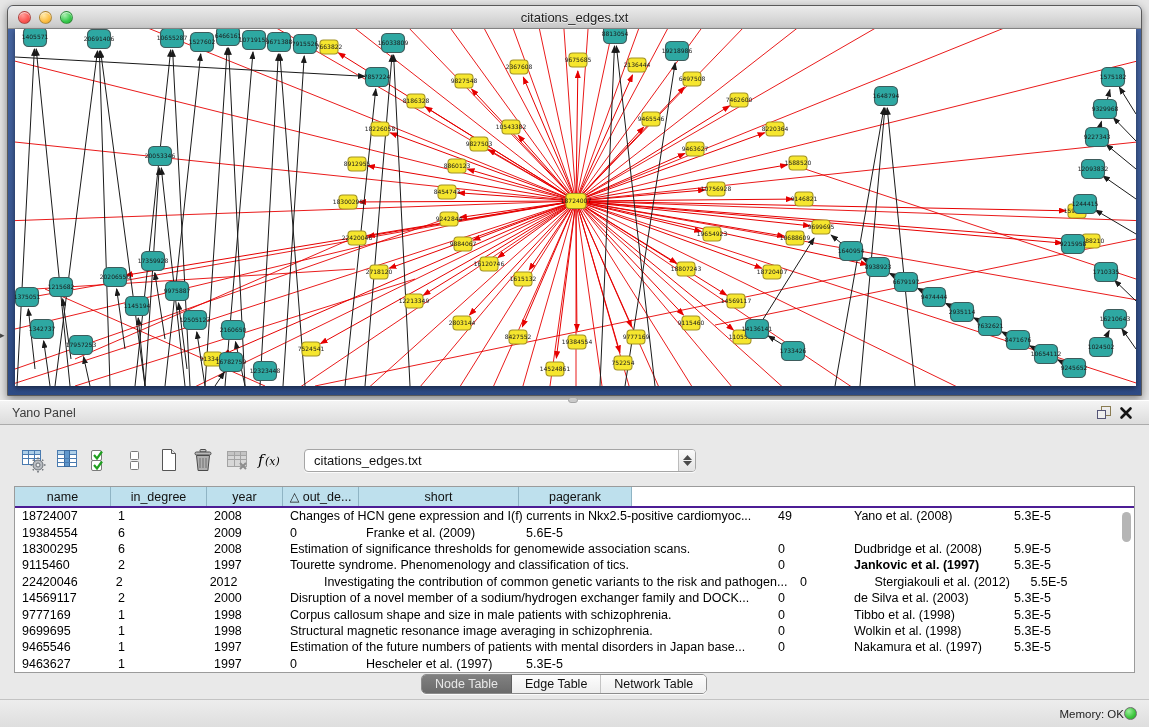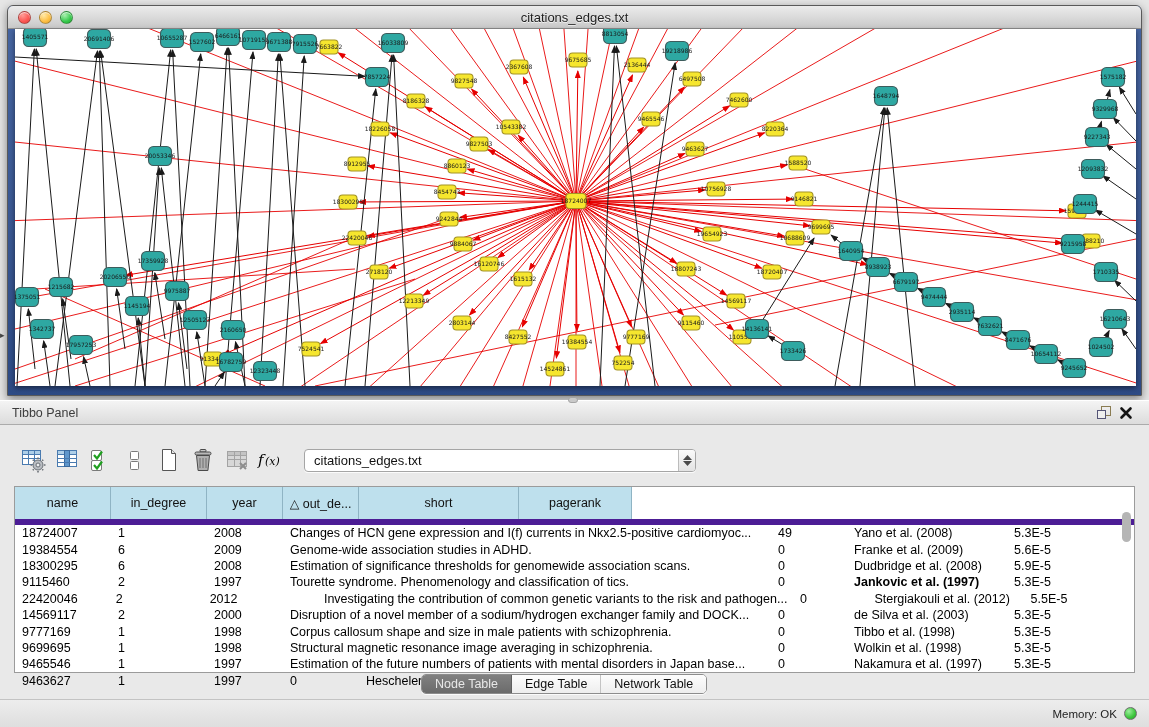--- a/index.html
+++ b/index.html
@@ -43,42 +43,42 @@
   .combo { margin-left:14px; width:392px; height:23px; background:#ffffff; border:1px solid #a5a5a5;
     border-radius:4px; display:flex; align-items:center; padding-left:9px; font-size:13px; color:#111;
     box-shadow:0 1px 0 rgba(255,255,255,.8); position:relative; }
   .combo .combo-value { flex:1; overflow:hidden; white-space:nowrap; }
   .combo .stepper { width:17px; height:21px; border-left:1px solid #bcbcbc; display:flex; flex-direction:column;
     align-items:center; justify-content:center; gap:1px; background:linear-gradient(#fafafa,#e3e3e3);
     border-radius:0 3px 3px 0; }
 
   .table-wrap { position:absolute; left:14px; top:86px; width:1121px; height:187px;
     border:1px solid #9b9b9b; background:#ffffff; }
-  .thead { display:flex; height:38px; border-bottom:6px solid #4c1d95; background:#ffffff; }
+  .thead { display:flex; height:21px; border-bottom:2px solid #4c1d95; background:#ffffff; }
   .th { background:#bee0ed; border-right:1px solid #8fb4c4; font-size:12.5px; color:#111;
     display:flex; align-items:center; justify-content:center; overflow:hidden; white-space:nowrap; }
   .tbody { position:relative; }
   .tr { display:flex; height:16.4px; }
   .td { font-size:12.5px; color:#000; padding-left:7px; display:flex; align-items:center;
     overflow:hidden; white-space:nowrap; }
   .vscroll { position:absolute; right:3px; top:25px; width:9px; height:150px; }
   .vthumb { width:9px; height:30px; border-radius:5px; background:#b5b5b5; }
 
   .tabs { position:absolute; left:421px; top:274px; display:flex; height:20px;
     border:1px solid #8d8d8d; border-radius:5px; overflow:hidden; background:#fff;
     box-shadow:0 1px 0 rgba(255,255,255,.8); }
   .tab { padding:0 13px; display:flex; align-items:center; font-size:12.5px; color:#111;
     background:linear-gradient(#fdfdfd,#eeeeee); border-right:1px solid #c4c4c4; }
   .tab:last-child { border-right:none; }
   .tab.active { background:linear-gradient(#818181,#6b6b6b); color:#e8e8e8; border-right:1px solid #5f5f5f; }
 
   .statusbar { position:absolute; left:0; bottom:0; width:1149px; height:28px;
     background:linear-gradient(#ededed,#dedede); border-top:1px solid #c3c3c3;
     display:flex; align-items:center; justify-content:flex-end; padding-right:12px; }
-  .statusbar .mem-label { font-size:11.5px; color:#222; margin-right:7px; }
+  .statusbar .mem-label { font-size:11.5px; color:#222; }
   .mem-dot { width:13px; height:13px; border-radius:50%;
     background:radial-gradient(circle at 35% 30%, #9cef9c, #3bc53b 60%, #2e9e2e);
     border:1px solid #6d6d6d; }
 </style>
 </head>
 <body>
 
 <div class="net-window">
   <div class="titlebar">
     <div class="lights">
@@ -632,21 +632,21 @@
           <text x="1086" y="320" text-anchor="middle" font-size="6" fill="#1a1a1a" font-family="DejaVu Sans, sans-serif">1024502</text>
         </g>
       </svg>
   </div>
 </div>
 <div class="edge-tab-arrow">▸</div>
 
 <div class="table-panel">
   <div class="panel-header">
     <div class="divider-grip"></div>
-    <span class="panel-title">Tibbo Panel</span>
+    <span class="panel-title">Yano Panel</span>
     <div class="spacer"></div>
     <div class="ph-btn">
       <svg width="16" height="15">
           <rect x="5.5" y="1.5" width="9" height="9" fill="none" stroke="#8a7c52"></rect>
           <rect x="1.5" y="5.5" width="8" height="8" fill="#efefef" stroke="#555577"></rect>
         </svg>
     </div>
     <div class="ph-btn">
       <svg width="14" height="14">
           <path d="M2.5,2.5 L11.5,11.5 M11.5,2.5 L2.5,11.5" stroke="#141414" stroke-width="2.6" stroke-linecap="round"></path>
@@ -749,21 +749,20 @@
           <div class="td" style="width: 76px;">2008</div>
           <div class="td" style="width: 488px;">Changes of HCN gene expression and I(f) currents in Nkx2.5-positive cardiomyoc...</div>
           <div class="td" style="width: 76px;">49</div>
           <div class="td" style="width: 160px;">Yano et al. (2008)</div>
           <div class="td" style="width: 113px;">5.3E-5</div>
         </div>
         <div class="tr">
           <div class="td" style="width: 96px;">19384554</div>
           <div class="td" style="width: 96px;">6</div>
           <div class="td" style="width: 76px;">2009</div>
-          <div class="td" style="width: 488px;">Genome-wide association studies in ADHD.</div>
           <div class="td" style="width: 76px;">0</div>
           <div class="td" style="width: 160px;">Franke et al. (2009)</div>
           <div class="td" style="width: 113px;">5.6E-5</div>
         </div>
         <div class="tr">
           <div class="td" style="width: 96px;">18300295</div>
           <div class="td" style="width: 96px;">6</div>
           <div class="td" style="width: 76px;">2008</div>
           <div class="td" style="width: 488px;">Estimation of significance thresholds for genomewide association scans.</div>
           <div class="td" style="width: 76px;">0</div>

